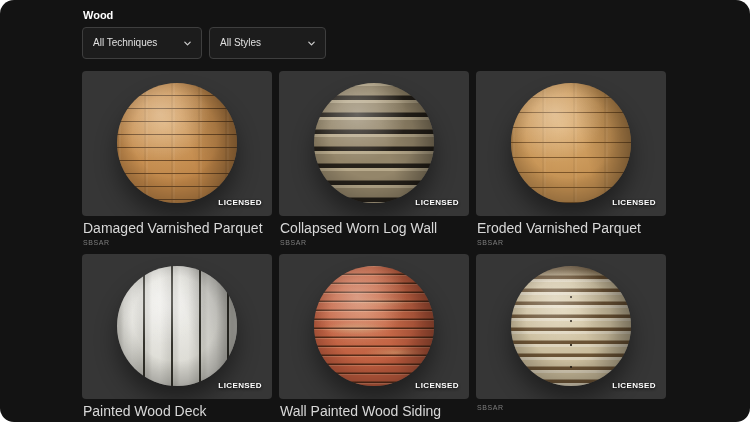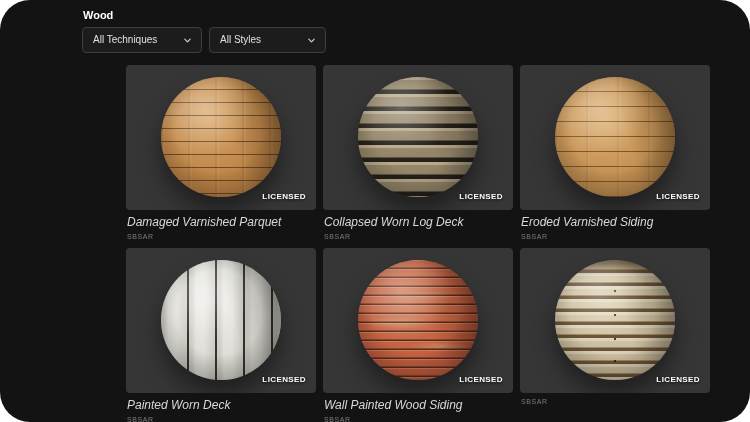--- a/index.html
+++ b/index.html
@@ -1,61 +1,61 @@
 <!DOCTYPE html>
 <html style="--screen-background: #131313; --card-background: #363636; --dropdown-background: #1c1c1c; --dropdown-border: #3e3e3e; --title-color: #d8d8d8; --subtitle-color: #7d7d7d; --badge-color: #ffffff;"><head>
 <meta charset="utf-8">
 <style>
   html,body { margin:0; padding:0; background:#ffffff; font-family:"Liberation Sans", sans-serif; }
   * { box-sizing:border-box; }
 
   .screen {
     position:relative; width:750px; height:422px;
     background:var(--screen-background,#131313);
-    border-radius:30px; overflow:hidden;
+    border-radius:14px; overflow:hidden;
     padding:9px 0 0 82px;
   }
 
   .page-title {
     color:#ffffff; font-size:11px; font-weight:bold;
     line-height:13px; margin:0 0 5px 1px;
   }
 
   .filters { display:flex; gap:7px; margin-bottom:12px; }
   .dropdown {
-    height:26px; background:var(--dropdown-background,#1c1c1c);
+    height:32px; background:var(--dropdown-background,#1c1c1c);
     border:1px solid var(--dropdown-border,#3e3e3e); border-radius:4px;
     display:flex; align-items:center; justify-content:space-between;
     padding:0 9px 0 10px; cursor:pointer;
   }
   .dropdown-technique { width:120px; }
   .dropdown-style { width:117px;justify-content:space-between; }
   .dropdown-label { color:#e0e0e0; font-size:10px; line-height:1; }
   .chevron { width:9px; height:9px; flex:0 0 auto; margin-left:8px; }
 
   .grid {
     display:grid; grid-template-columns:repeat(3,190px);
     column-gap:7px; row-gap:0;
   }
-  .card { width:190px; cursor:pointer;margin-left:44px; }
+  .card { width:190px; cursor:pointer; }
   .thumb {
     position:relative; width:190px; height:145px;
     background:var(--card-background,#363636); border-radius:4px;
     display:flex; align-items:center; justify-content:center;
     overflow:hidden;
   }
   .licensed {
     position:absolute; right:10px; bottom:9px;
     color:var(--badge-color,#ffffff); font-size:8px; font-weight:bold;
     letter-spacing:.4px; line-height:1;
     text-shadow:0 1px 3px rgba(0,0,0,.8);
   }
   .card-title {
     margin:6px 0 0 1px; color:var(--title-color,#d8d8d8);
-    font-size:12px; line-height:12px; font-weight:400;font-style:italic;
+    font-size:14px; line-height:12px; font-weight:400;
   }
   .card-format {
     margin:4px 0 7px 1px; color:var(--subtitle-color,#7d7d7d);
     font-size:7px; line-height:9px; letter-spacing:.6px;
   }
 
   
   .sphere {
     position:relative; width:120px; height:120px; border-radius:50%;
     box-shadow:0 14px 22px rgba(0,0,0,.42);
@@ -143,39 +143,39 @@
       </div>
       <div class="card-title">Damaged Varnished Parquet</div>
       <div class="card-format">SBSAR</div>
     </div>
 
     <div class="card" style="--base: #94866a; --light: #b7a98b; --line: #26211a;">
       <div class="thumb">
         <div class="sphere sphere-m1"></div>
         <span class="licensed">LICENSED</span>
       </div>
-      <div class="card-title">Collapsed Worn Log Deck</div>
+      <div class="card-title">Collapsed Worn Log Wall</div>
       <div class="card-format">SBSAR</div>
     </div>
 
     <div class="card" style="--base: #c28f51; --light: #ddad6e; --line: #7c5529;">
       <div class="thumb">
         <div class="sphere sphere-m2"></div>
         <span class="licensed">LICENSED</span>
       </div>
-      <div class="card-title">Eroded Varnished Siding</div>
+      <div class="card-title">Eroded Varnished Parquet</div>
       <div class="card-format">SBSAR</div>
     </div>
 
     <div class="card" style="--base: #d7d6ce; --light: #efeeea; --line: #34332c;">
       <div class="thumb">
         <div class="sphere sphere-m3"></div>
         <span class="licensed">LICENSED</span>
       </div>
-      <div class="card-title">Painted Worn Deck</div>
+      <div class="card-title">Painted Wood Deck</div>
       <div class="card-format">SBSAR</div>
     </div>
 
     <div class="card" style="--base: #bc5a3d; --light: #d27a55; --line: #552b18;">
       <div class="thumb">
         <div class="sphere sphere-m4"></div>
         <span class="licensed">LICENSED</span>
       </div>
       <div class="card-title">Wall Painted Wood Siding</div>
       <div class="card-format">SBSAR</div>

